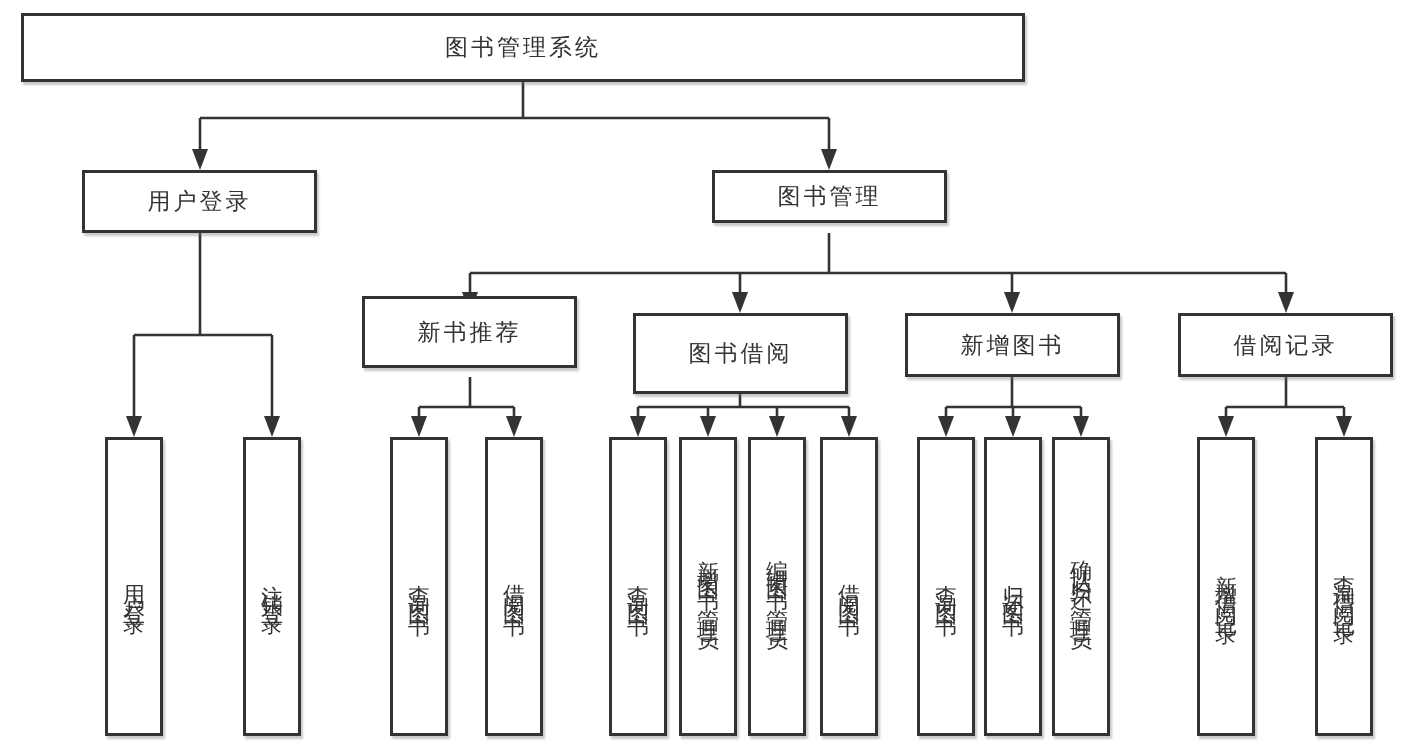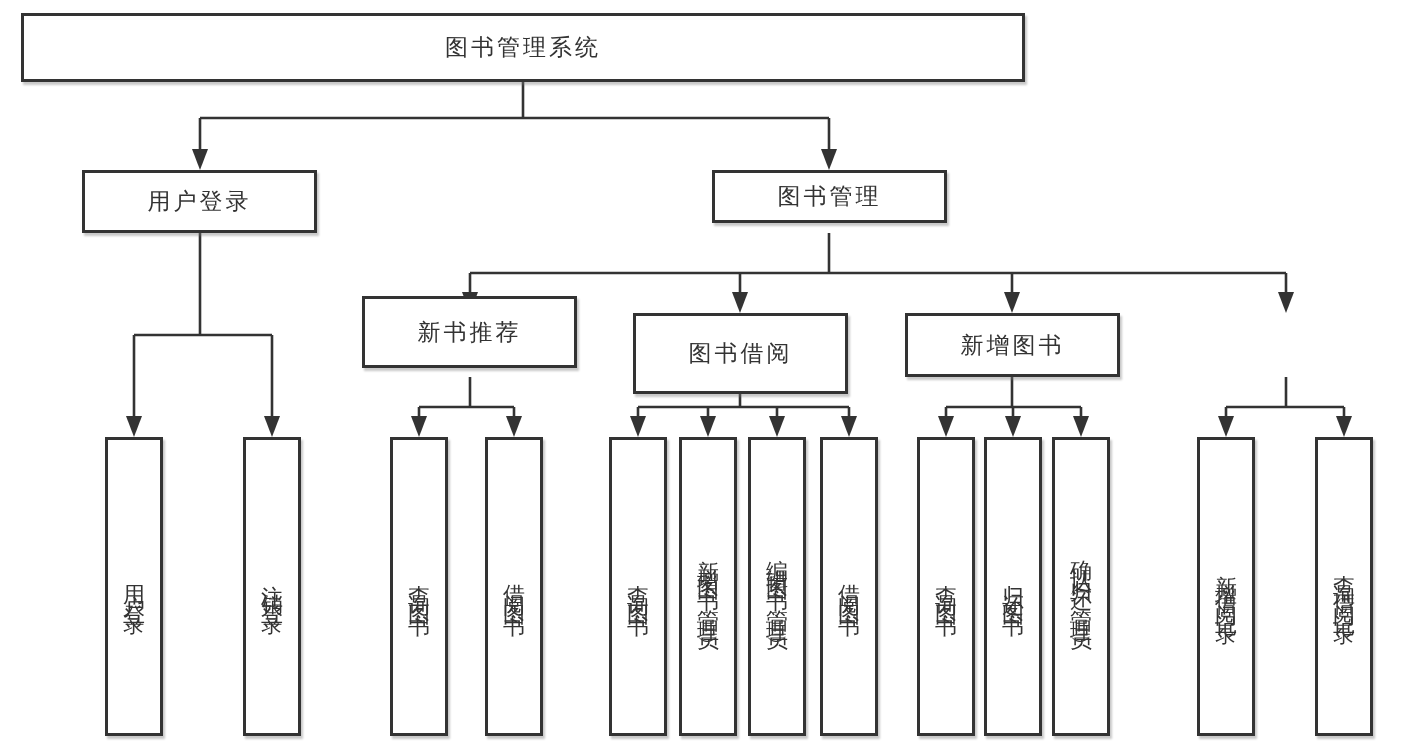--- a/index.html
+++ b/index.html
@@ -101,20 +101,23 @@
 
   <div class="node" style="left:362px;top:296px;width:215px;height:72px;">
     <span>新书推荐</span>
   </div>
   <div class="node" style="left:633px;top:313px;width:215px;height:81px;">
     <span>图书借阅</span>
   </div>
   <div class="node" style="left:905px;top:313px;width:215px;height:64px;">
     <span>新增图书</span>
   </div>
+  <div class="node" style="left:1178px;top:313px;width:215px;height:64px;">
+    <span>借阅记录</span>
+  </div>
 
   <div class="node leaf" style="left:105px;top:437px;width:58px;height:299px;">
     <span>用户登录</span>
   </div>
   <div class="node leaf" style="left:243px;top:437px;width:58px;height:299px;">
     <span>注销登录</span>
   </div>
   <div class="node leaf" style="left:390px;top:437px;width:58px;height:299px;">
     <span>查询图书</span>
   </div>

